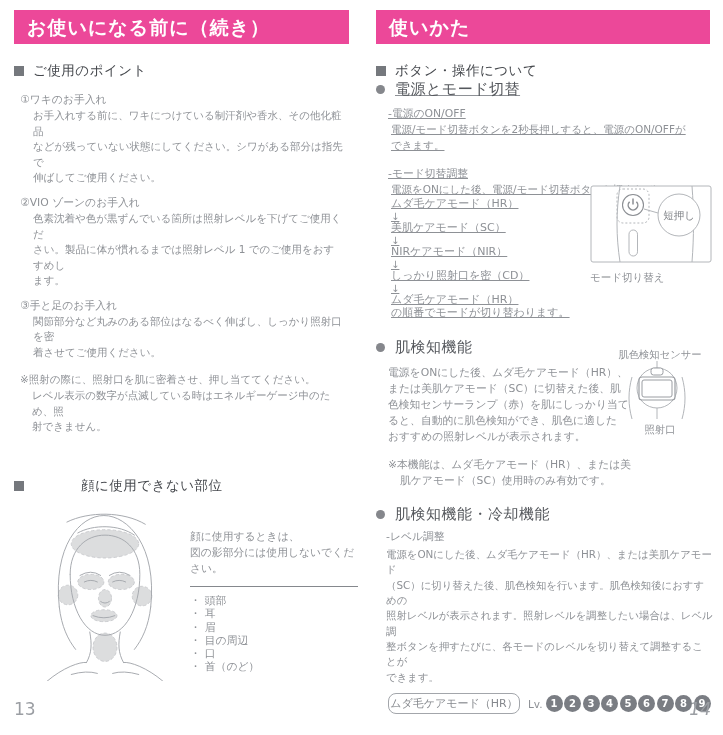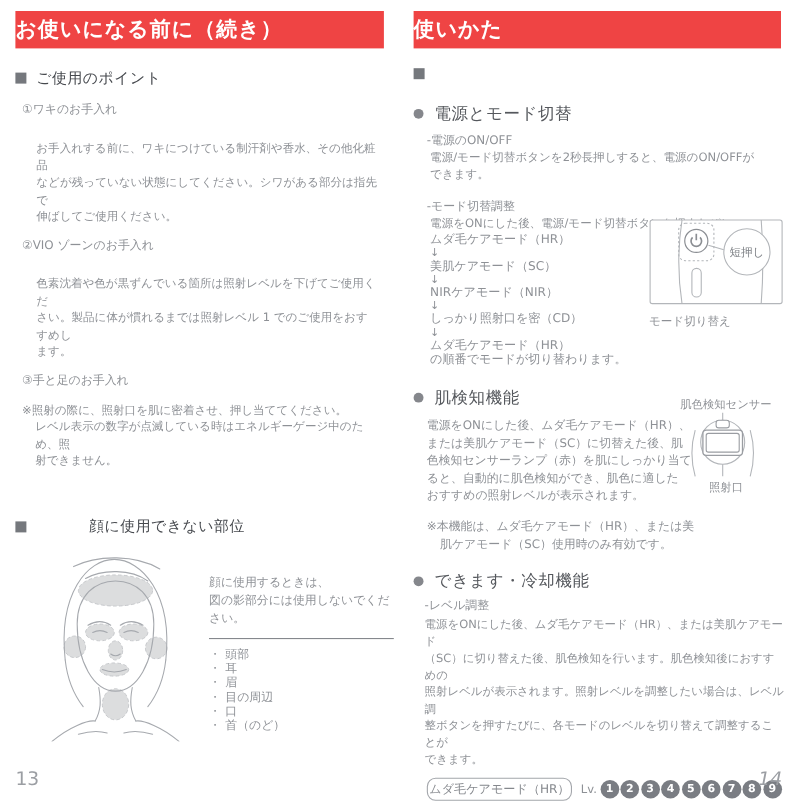--- a/index.html
+++ b/index.html
@@ -7,56 +7,56 @@
   .sheet {
     position:relative; width:723px; height:735px; background:#ffffff;
     font-family:"DejaVu Sans","Liberation Sans",sans-serif;
     color:#8e9196; overflow:hidden;
   }
   .page { position:absolute; top:0; height:735px; }
   .page-left  { left:0;   width:362px; }
   .page-right { left:362px; width:361px; }
 
   .band {
-    margin:10px 13px 0 14px; height:34px; background:#ef4444;
+    margin:10px 13px 0 14px; height:34px; background:#ec4899;
     color:#ffffff; font-size:19px; font-weight:bold;
-    line-height:34px; letter-spacing:1px;
+    line-height:34px; padding-left:13px; letter-spacing:1px;
   }
   .h-square {
     display:flex; align-items:center; margin:18px 14px 0 14px;
     font-size:13.5px; color:#46494e; letter-spacing:0.5px;
   }
   .h-square .sq { width:10px; height:10px; background:#75787d; margin-right:9px; flex:none; }
   .h-dot {
     display:flex; align-items:center; margin:0 14px; font-size:15px; color:#55585d; letter-spacing:0.5px;
   }
   .h-dot .dot { width:9px; height:9px; border-radius:50%; background:#85878c; margin-right:10px; flex:none; }
 
   .body-txt { font-size:10.5px; line-height:1.48; color:#8e9196; white-space:pre-line; }
   .pt-items { margin:12px 18px 0 20px; }
   .pt-item { margin-bottom:9px; }
   .pt-title { font-size:10.8px; color:#8e9196; line-height:1.5; }
-  .pt-body { margin-left:13px;margin-top:20px; }
+  .pt-body { margin-left:13px; }
   .note-block { margin:12px 18px 0 20px; padding-left:12px; text-indent:-12px; }
 
   .face-row { display:flex; margin:14px 0 0 30px; }
   .face-svg { flex:none; }
   .face-right { margin-left:10px; padding-top:20px; width:172px; }
   .face-caption { font-size:10.8px; line-height:1.5; white-space:pre-line; }
   .face-sep { border:none; border-top:1px solid #85888d; margin:9px 0 7px 0; width:168px; }
   .face-list { list-style:none; }
   .face-list li { font-size:10.8px; line-height:1.22; display:flex; }
   .face-list .bullet { margin-right:4px; }
 
   .pagenum { position:absolute; bottom:16px; font-size:17px; color:#9b9ea3; }
   .pagenum-left { left:14px; }
   .pagenum-right { right:12px;font-style:italic; }
 
   .sub-label { font-size:10.8px; color:#8e9196; line-height:1.5; }
-  .power-sec { margin-top:22px; position:relative; }
+  .power-sec { position:relative;text-decoration:underline; }
   .power-sub { margin:7px 14px 0 26px; }
   .flow { margin:0 14px 0 26px; }
   .flow div { font-size:11px; line-height:1.18; color:#8e9196; }
   .flow .arrow { font-size:10px; line-height:1.1; }
 
   .device-illust { position:absolute; left:226px; top:100px; width:136px; }
   .device-caption { font-size:10.5px; color:#8d9095; width:120px; margin:1px 0 0 2px; }
 
   .skin-sec { margin-top:18px; position:relative; }
   .skin-body { margin:8px 14px 0 26px; width:252px; font-size:10.8px; }
@@ -103,20 +103,22 @@
 伸ばしてご使用ください。</div>
       </div>
       <div class="pt-item">
         <div class="pt-title">②VIO ゾーンのお手入れ</div>
         <div class="pt-body body-txt">色素沈着や色が黒ずんでいる箇所は照射レベルを下げてご使用くだ
 さい。製品に体が慣れるまでは照射レベル 1 でのご使用をおすすめし
 ます。</div>
       </div>
       <div class="pt-item">
         <div class="pt-title">③手と足のお手入れ</div>
+        <div class="pt-body body-txt">関節部分など丸みのある部位はなるべく伸ばし、しっかり照射口を密
+着させてご使用ください。</div>
       </div>
     </div>
 
     <div class="note-block body-txt">※照射の際に、照射口を肌に密着させ、押し当ててください。
 レベル表示の数字が点滅している時はエネルギーゲージ中のため、照
 射できません。</div>
 
     <div class="h-square" style="margin-top:42px;gap:48px;">
       <span class="sq"></span>
       <span>顔に使用できない部位</span>
@@ -189,20 +191,21 @@
     </div>
 
     <div class="pagenum pagenum-left">13</div>
   </div>
 
   <div class="page page-right">
     <div class="band">使いかた</div>
 
     <div class="h-square">
       <span class="sq"></span>
+      <span>ボタン・操作について</span>
     </div>
 
     <div class="power-sec">
       <div class="h-dot">
         <span class="dot"></span>
         <span>電源とモード切替</span>
       </div>
       <div class="power-sub">
         <div class="sub-label">-電源のON/OFF</div>
         <div class="body-txt" style="margin-left:3px;">電源/モード切替ボタンを2秒長押しすると、電源のON/OFFが
@@ -273,21 +276,21 @@
           <rect x="19" y="16" width="36" height="23" rx="3" fill="#ffffff" stroke="#9a9da2" stroke-width="1.2"></rect>
           <rect x="22" y="19" width="30" height="17" rx="2" fill="#ffffff" stroke="#9a9da2" stroke-width="1"></rect>
         </svg>
         <div class="lbl">照射口</div>
       </div>
     </div>
 
     <div class="level-sec">
       <div class="h-dot">
         <span class="dot"></span>
-        <span>できます・冷却機能</span>
+        <span>肌検知機能・冷却機能</span>
       </div>
       <div class="sub-label level-sub">-レベル調整</div>
       <div class="level-body body-txt">電源をONにした後、ムダ毛ケアモード（HR）、または美肌ケアモード
 （SC）に切り替えた後、肌色検知を行います。肌色検知後におすすめの
 照射レベルが表示されます。照射レベルを調整したい場合は、レベル調
 整ボタンを押すたびに、各モードのレベルを切り替えて調整することが
 できます。</div>
 
       <div class="mode-row">
         <div class="mode-box">ムダ毛ケアモード（HR）</div>

